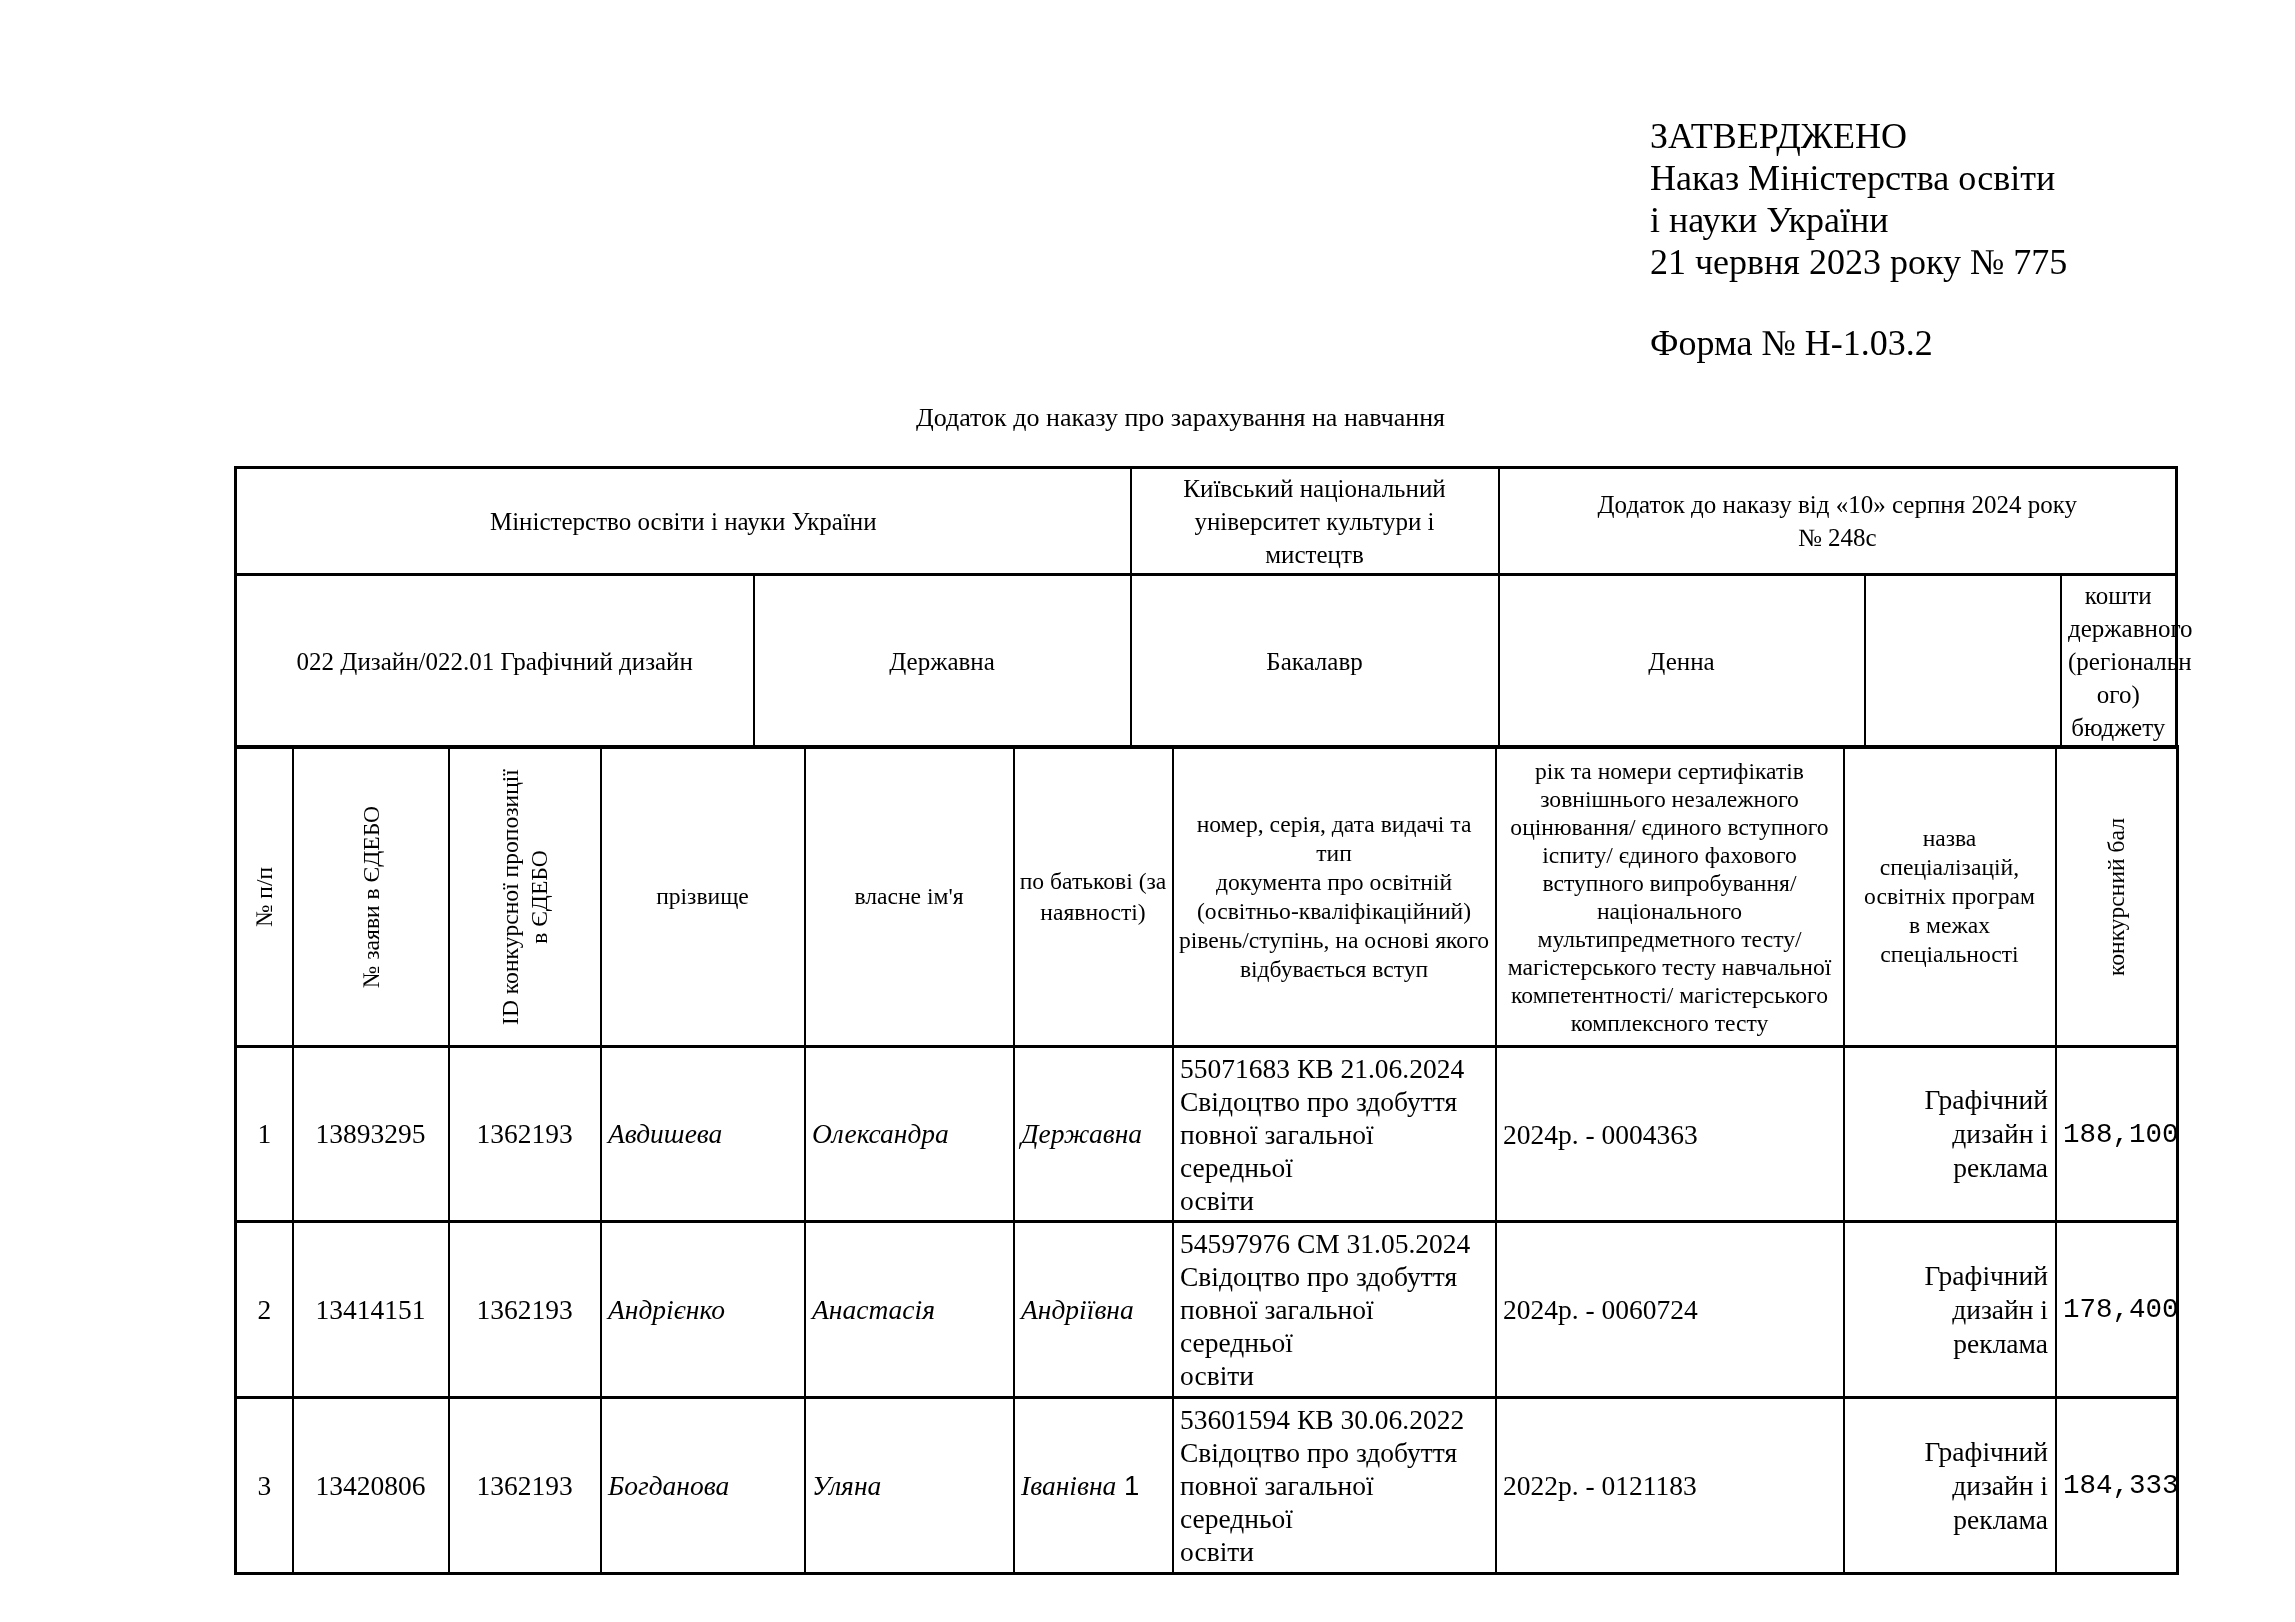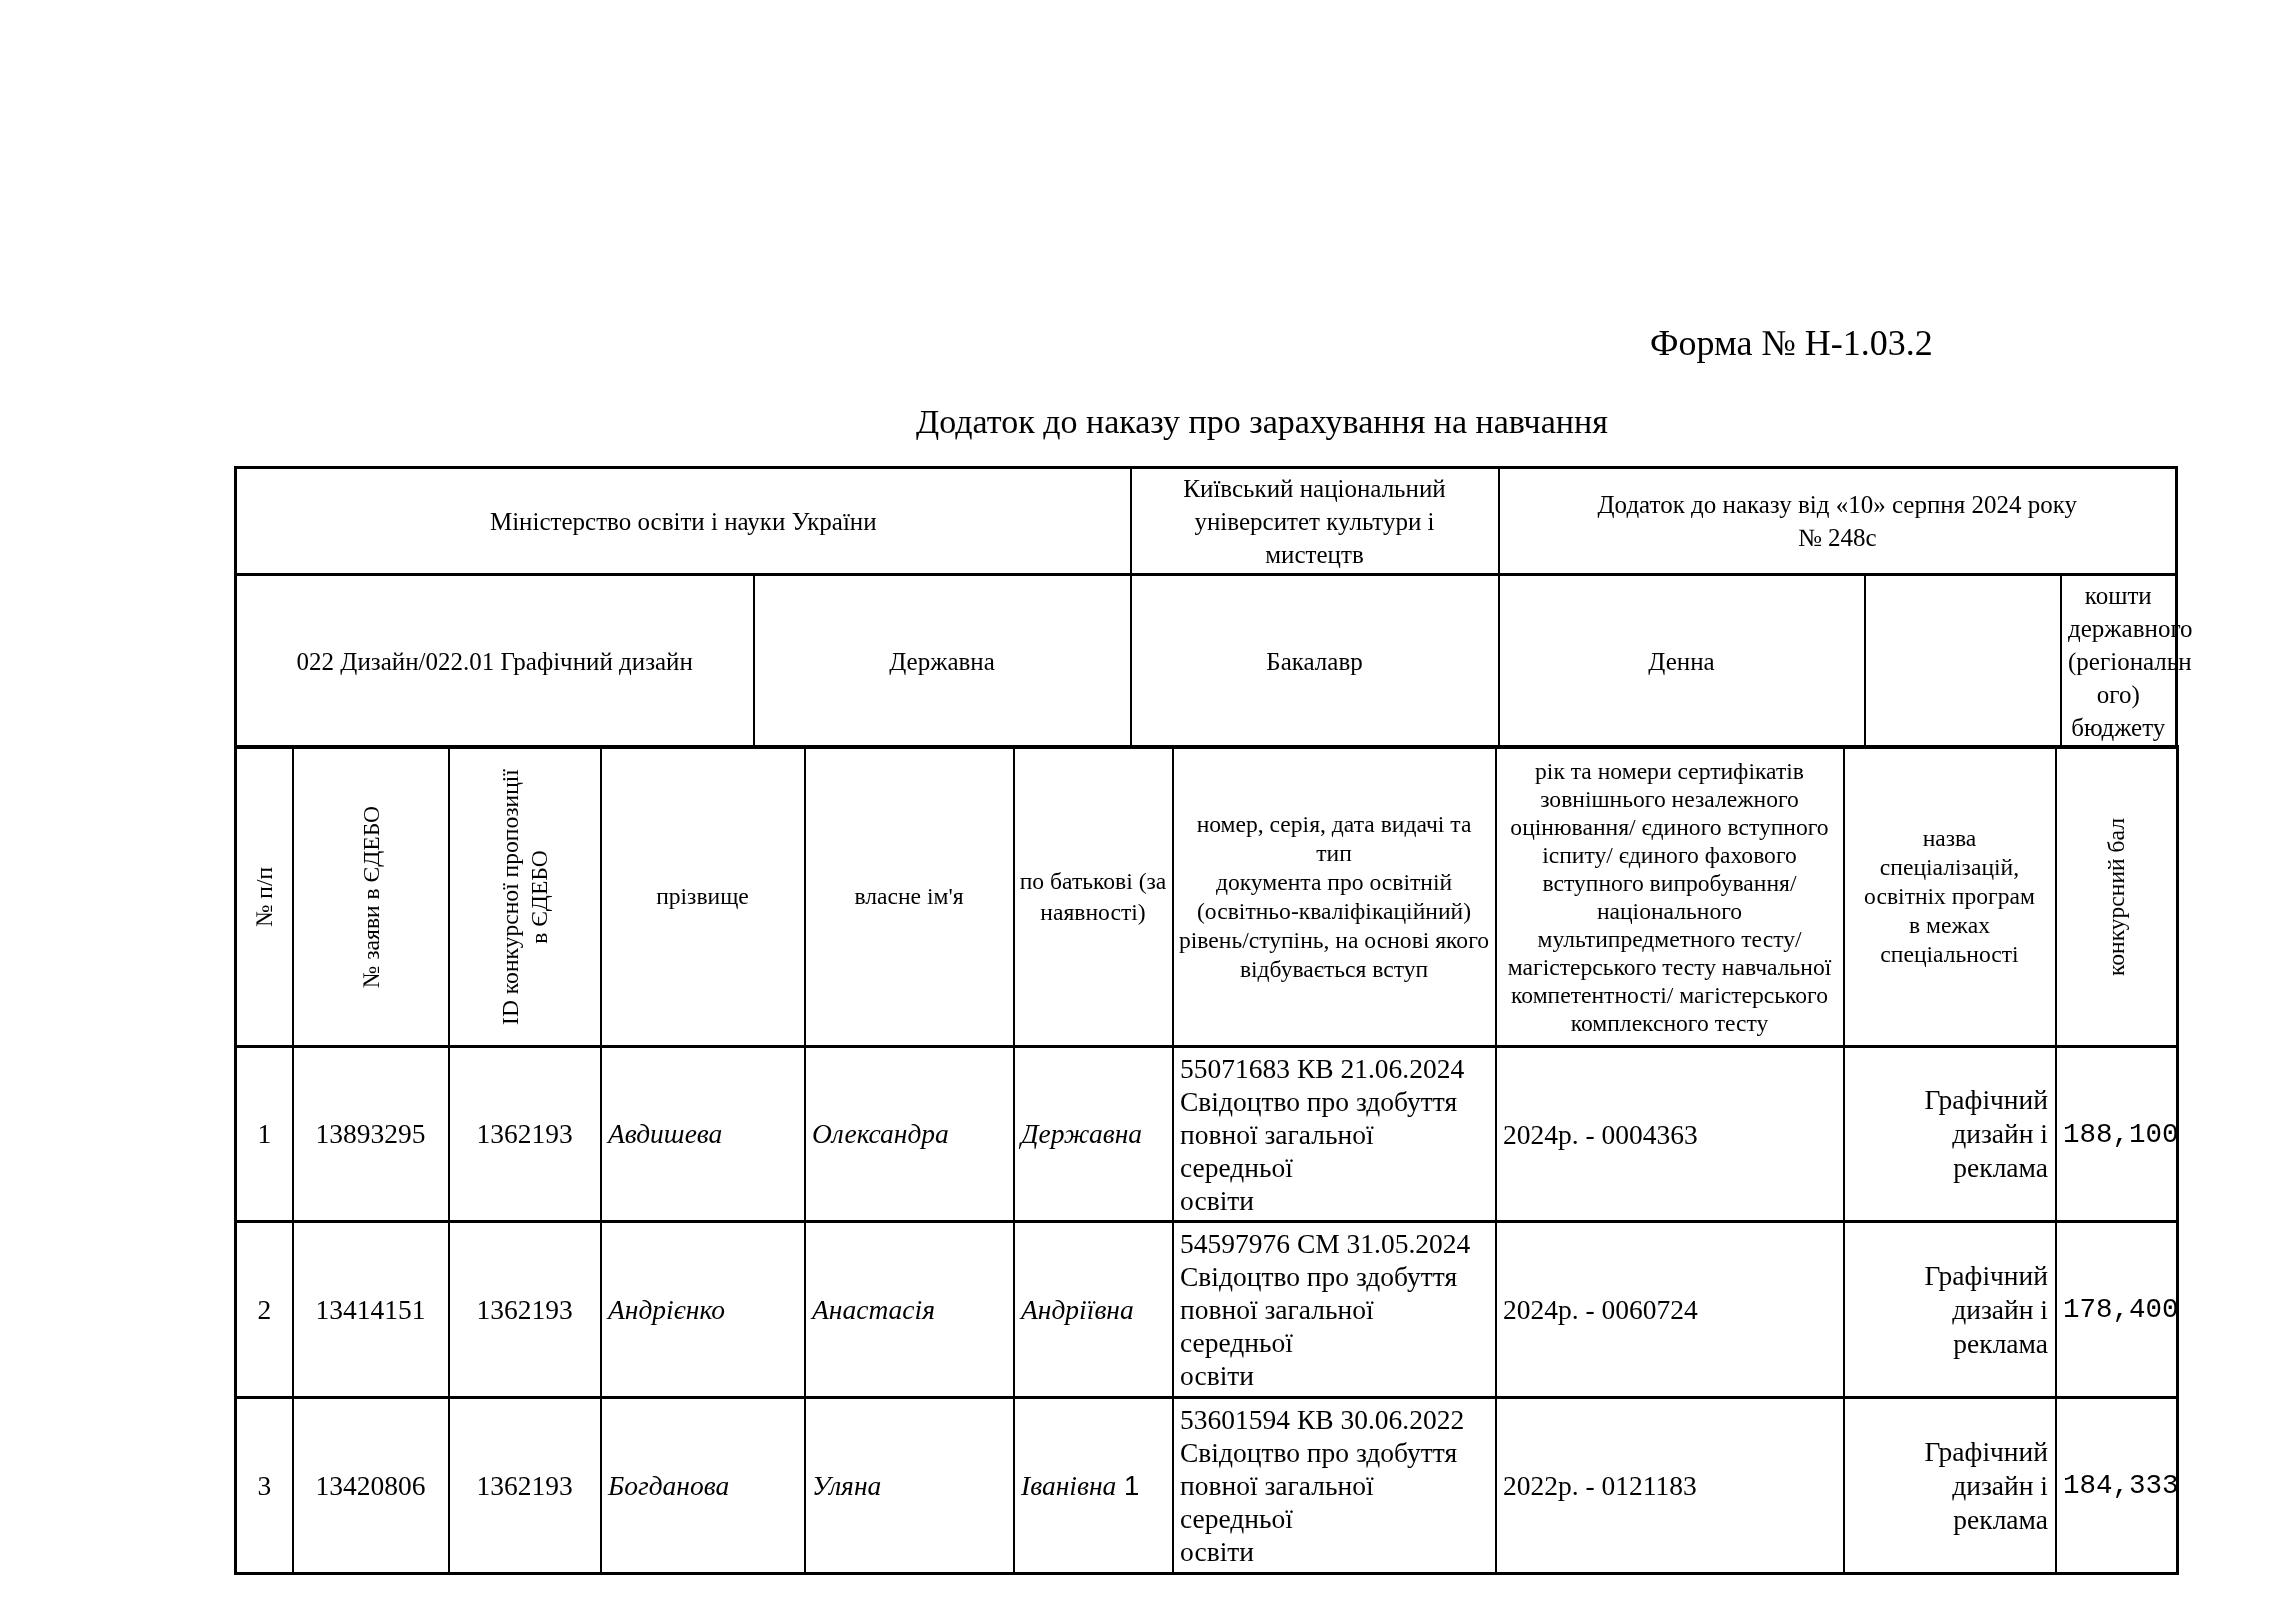--- a/index.html
+++ b/index.html
@@ -10,21 +10,21 @@
   
   .approval{
     position:absolute;left:1650px;top:115px;
     font-size:36px;line-height:42px;white-space:pre-line;
   }
   .form-label{
     position:absolute;left:1650px;top:322px;
     font-size:36px;font-weight:normal;
   }
   .doc-title{
-    position:absolute;left:916px;top:403px;font-size:34px;
+    position:absolute;left:916px;top:403px;font-size:26px;
   }
   
   .tablewrap{position:absolute;left:234px;top:466px;width:1942px;}
   table{border-collapse:collapse;table-layout:fixed;}
   .info-table,.main-table{width:1942px;border:3.9px solid #000;}
   td,th{border:2px solid #000;font-weight:normal;}
   .info-table td{
     text-align:center;vertical-align:middle;font-size:25px;line-height:33px;
     padding:2.6px 6.5px;
   }
@@ -61,20 +61,24 @@
   .page-num{
     position:absolute;left:1124px;top:1470px;font-size:27.5px;
     font-family:"Liberation Sans",sans-serif;
   }
 </style>
 </head>
 <body>
 
 <div class="page">
 
+  <div class="approval">ЗАТВЕРДЖЕНО
+Наказ Міністерства освіти
+і науки України
+21 червня 2023 року № 775</div>
   <div class="form-label">Форма № Н-1.03.2</div>
 
   <div class="doc-title">Додаток до наказу про зарахування на навчання</div>
 
   <div class="tablewrap">
 
     <table class="info-table">
       <colgroup>
         <col style="width:518px">
           <col style="width:377px">

